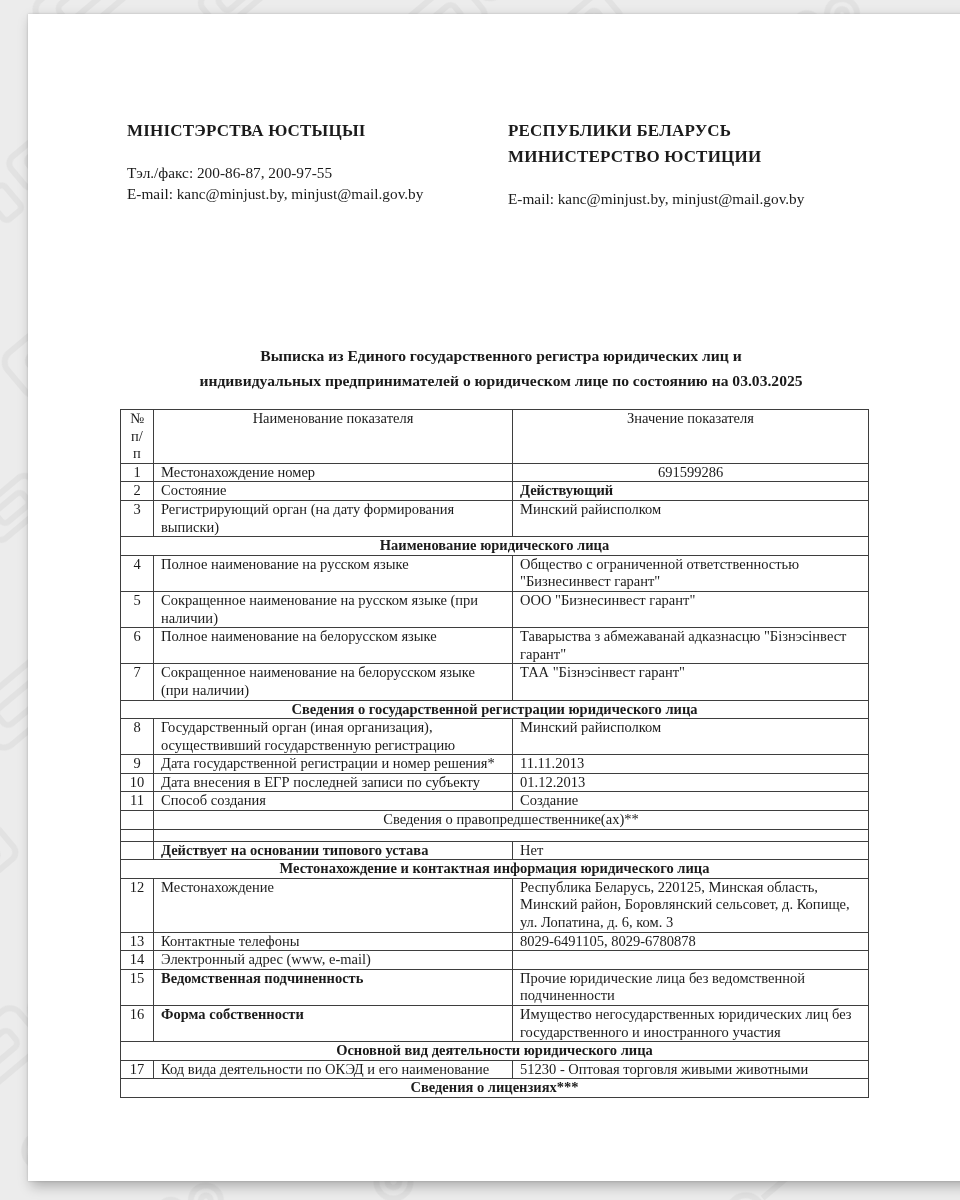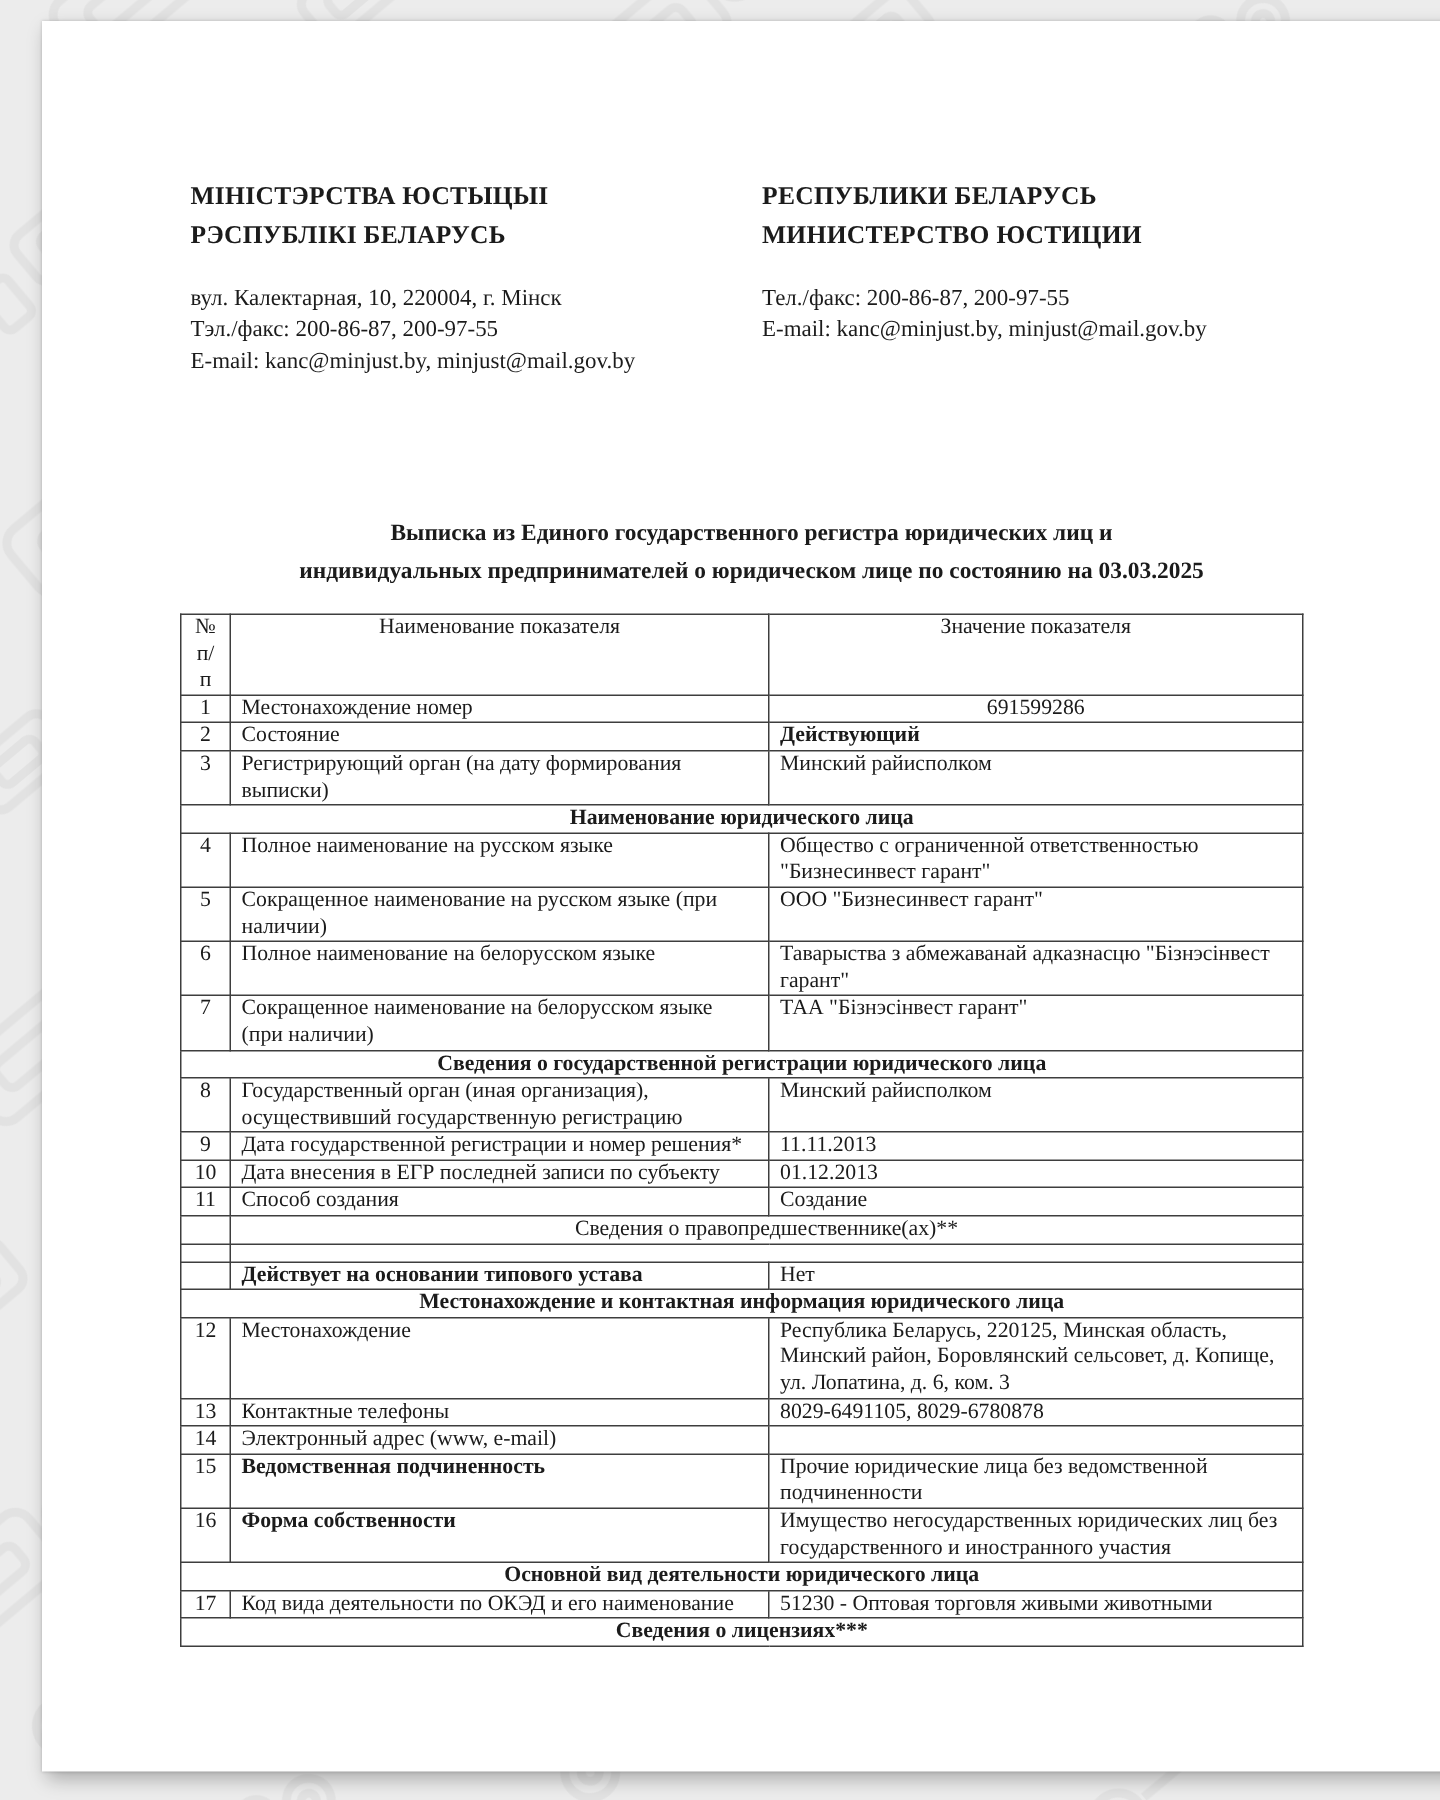--- a/index.html
+++ b/index.html
@@ -63,36 +63,33 @@
   </defs>
   <rect width="100%" height="100%" fill="#ececec"></rect>
   <rect width="100%" height="100%" fill="url(#orn)" opacity="0.55"></rect>
 </svg>
 
 <div class="paper">
 
   <div class="org left">
     <div class="org-name">
       <div>МІНІСТЭРСТВА ЮСТЫЦЫІ</div>
-      <div>РЭСПУБЛІКІ БЕЛАРУСЬ</div>
     </div>
     <div class="org-addr">
-      <div>вул. Калектарная, 10, 220004, г. Мінск</div>
       <div>Тэл./факс: 200-86-87, 200-97-55</div>
       <div>E-mail: kanc@minjust.by, minjust@mail.gov.by</div>
     </div>
   </div>
 
   <div class="org right">
     <div class="org-name">
       <div>РЕСПУБЛИКИ БЕЛАРУСЬ</div>
       <div>МИНИСТЕРСТВО ЮСТИЦИИ</div>
     </div>
     <div class="org-addr">
-      <div>Тел./факс: 200-86-87, 200-97-55</div>
       <div>E-mail: kanc@minjust.by, minjust@mail.gov.by</div>
     </div>
   </div>
 
   <div class="doc-title">
     <div>Выписка из Единого государственного регистра юридических лиц и</div>
     <div>индивидуальных предпринимателей о юридическом лице по состоянию на 03.03.2025</div>
   </div>
 
   <table class="reg">

